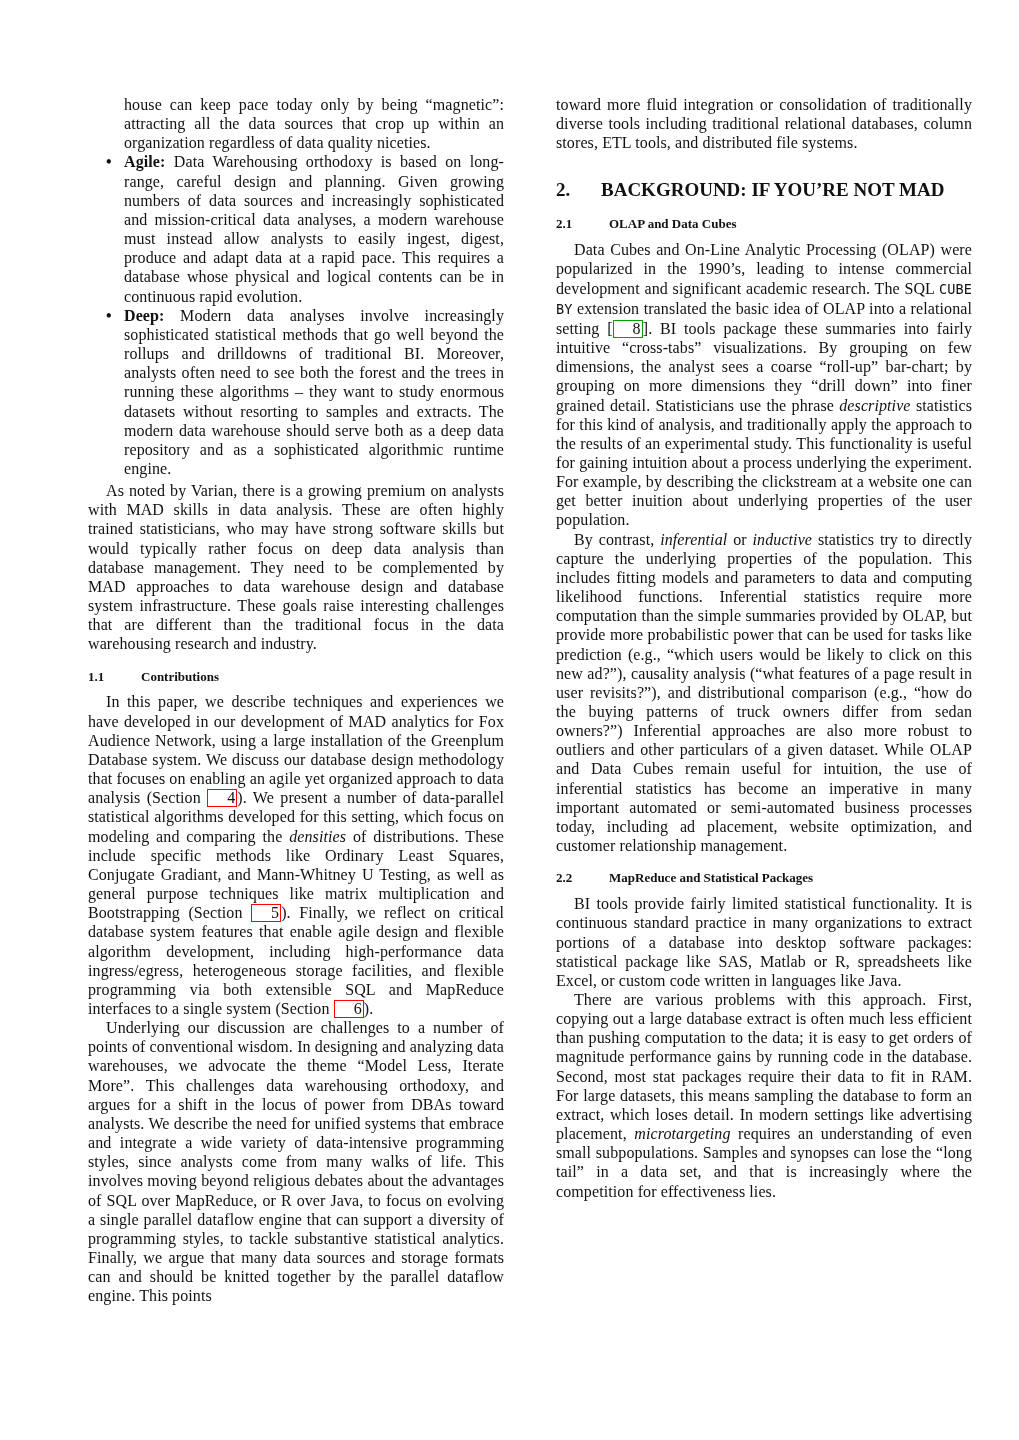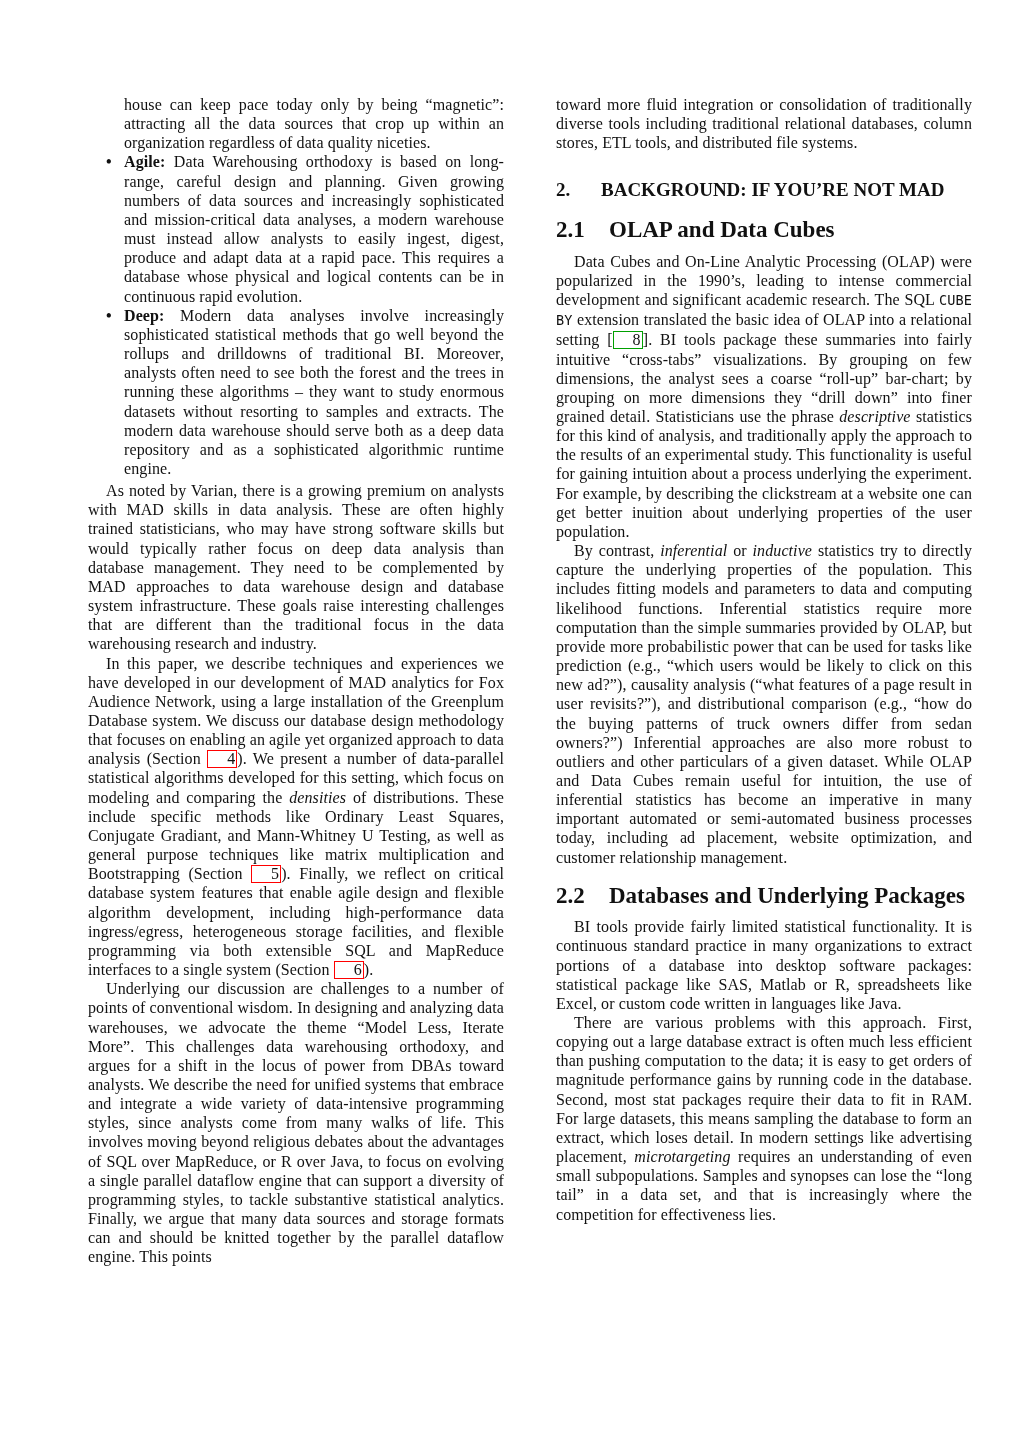--- a/index.html
+++ b/index.html
@@ -27,37 +27,38 @@
   .b { font-weight:bold; }
   .i { font-style:italic; }
   .m { font-family:"DejaVu Sans Mono", monospace; font-size:13.5px; }
 
   .ref { border:1.4px solid; padding:0 1px; line-height:1; display:inline-block; }
   .ref-sec  { border-color:var(--ref-red,  #ff0000); }
   .ref-cite { border-color:var(--ref-green,#00a000); }
 
   .h1, .h2 { font-weight:bold; line-height:1.15; }
   .h1 { font-size:19px; margin:27px 0 10px 0; }
-  .h2 { font-size:23px; margin:16px 0 8px 0; }
+  .h2 { font-size:13px; margin:16px 0 8px 0; }
   .h1 .num { display:inline-block; min-width:45px; }
   .h2 .num { display:inline-block; min-width:53px; }
 </style>
 </head>
 <body style="background: rgb(255, 255, 255); color: rgb(17, 17, 17);">
 
 <div class="col" id="col-left">
     <p class="cont-bullet"><span>house can keep pace today only by being “magnetic”: attracting all the data sources that crop up within an organization regardless of data quality niceties.</span></p>
     <p class="bullet"><span class="marker">•</span><span class="b">Agile:</span><span> Data Warehousing orthodoxy is based on long-range, careful design and planning. Given growing numbers of data sources and increasingly sophisticated and mission-critical data analyses, a modern warehouse must instead allow analysts to easily ingest, digest, produce and adapt data at a rapid pace. This requires a database whose physical and logical contents can be in continuous rapid evolution.</span></p>
     <p class="bullet"><span class="marker">•</span><span class="b">Deep:</span><span> Modern data analyses involve increasingly sophisticated statistical methods that go well beyond the rollups and drilldowns of traditional BI. Moreover, analysts often need to see both the forest and the trees in running these algorithms – they want to study enormous datasets without resorting to samples and extracts. The modern data warehouse should serve both as a deep data repository and as a sophisticated algorithmic runtime engine.</span></p>
     <p class="para"><span>As noted by Varian, there is a growing premium on analysts with MAD skills in data analysis. These are often highly trained statisticians, who may have strong software skills but would typically rather focus on deep data analysis than database management. They need to be complemented by MAD approaches to data warehouse design and database system infrastructure. These goals raise interesting challenges that are different than the traditional focus in the data warehousing research and industry.</span></p>
+    <div class="h2"><span class="num">1.1</span><span>Contributions</span></div>
     <p class="para"><span>In this paper, we describe techniques and experiences we have developed in our development of MAD analytics for Fox Audience Network, using a large installation of the Greenplum Database system. We discuss our database design methodology that focuses on enabling an agile yet organized approach to data analysis (Section </span><span class="ref ref-sec">4</span><span>). We present a number of data-parallel statistical algorithms developed for this setting, which focus on modeling and comparing the </span><span class="i">densities</span><span> of distributions. These include specific methods like Ordinary Least Squares, Conjugate Gradiant, and Mann-Whitney U Testing, as well as general purpose techniques like matrix multiplication and Bootstrapping (Section </span><span class="ref ref-sec">5</span><span>). Finally, we reflect on critical database system features that enable agile design and flexible algorithm development, including high-performance data ingress/egress, heterogeneous storage facilities, and flexible programming via both extensible SQL and MapReduce interfaces to a single system (Section </span><span class="ref ref-sec">6</span><span>).</span></p>
     <p class="para"><span>Underlying our discussion are challenges to a number of points of conventional wisdom. In designing and analyzing data warehouses, we advocate the theme “Model Less, Iterate More”. This challenges data warehousing orthodoxy, and argues for a shift in the locus of power from DBAs toward analysts. We describe the need for unified systems that embrace and integrate a wide variety of data-intensive programming styles, since analysts come from many walks of life. This involves moving beyond religious debates about the advantages of SQL over MapReduce, or R over Java, to focus on evolving a single parallel dataflow engine that can support a diversity of programming styles, to tackle substantive statistical analytics. Finally, we argue that many data sources and storage formats can and should be knitted together by the parallel dataflow engine. This points</span></p>
   </div>
 <div class="col" id="col-right">
     <p class="cont"><span>toward more fluid integration or consolidation of traditionally diverse tools including traditional relational databases, column stores, ETL tools, and distributed file systems.</span></p>
     <div class="h1"><span class="num">2.</span><span>BACKGROUND: IF YOU’RE NOT MAD</span></div>
     <div class="h2"><span class="num">2.1</span><span>OLAP and Data Cubes</span></div>
     <p class="para"><span>Data Cubes and On-Line Analytic Processing (OLAP) were popularized in the 1990’s, leading to intense commercial development and significant academic research. The SQL </span><span class="m">CUBE BY</span><span> extension translated the basic idea of OLAP into a relational setting [</span><span class="ref ref-cite">8</span><span>]. BI tools package these summaries into fairly intuitive “cross-tabs” visualizations. By grouping on few dimensions, the analyst sees a coarse “roll-up” bar-chart; by grouping on more dimensions they “drill down” into finer grained detail. Statisticians use the phrase </span><span class="i">descriptive</span><span> statistics for this kind of analysis, and traditionally apply the approach to the results of an experimental study. This functionality is useful for gaining intuition about a process underlying the experiment. For example, by describing the clickstream at a website one can get better inuition about underlying properties of the user population.</span></p>
     <p class="para"><span>By contrast, </span><span class="i">inferential</span><span> or </span><span class="i">inductive</span><span> statistics try to directly capture the underlying properties of the population. This includes fitting models and parameters to data and computing likelihood functions. Inferential statistics require more computation than the simple summaries provided by OLAP, but provide more probabilistic power that can be used for tasks like prediction (e.g., “which users would be likely to click on this new ad?”), causality analysis (“what features of a page result in user revisits?”), and distributional comparison (e.g., “how do the buying patterns of truck owners differ from sedan owners?”) Inferential approaches are also more robust to outliers and other particulars of a given dataset. While OLAP and Data Cubes remain useful for intuition, the use of inferential statistics has become an imperative in many important automated or semi-automated business processes today, including ad placement, website optimization, and customer relationship management.</span></p>
-    <div class="h2"><span class="num">2.2</span><span>Databases and Underlying Packages</span></div>
+    <div class="h2"><span class="num">2.2</span><span>MapReduce and Statistical Packages</span></div>
     <p class="para"><span>BI tools provide fairly limited statistical functionality. It is continuous standard practice in many organizations to extract portions of a database into desktop software packages: statistical package like SAS, Matlab or R, spreadsheets like Excel, or custom code written in languages like Java.</span></p>
     <p class="para"><span>There are various problems with this approach. First, copying out a large database extract is often much less efficient than pushing computation to the data; it is easy to get orders of magnitude performance gains by running code in the database. Second, most stat packages require their data to fit in RAM. For large datasets, this means sampling the database to form an extract, which loses detail. In modern settings like advertising placement, </span><span class="i">microtargeting</span><span> requires an understanding of even small subpopulations. Samples and synopses can lose the “long tail” in a data set, and that is increasingly where the competition for effectiveness lies.</span></p>
   </div>
 
 </body></html>

